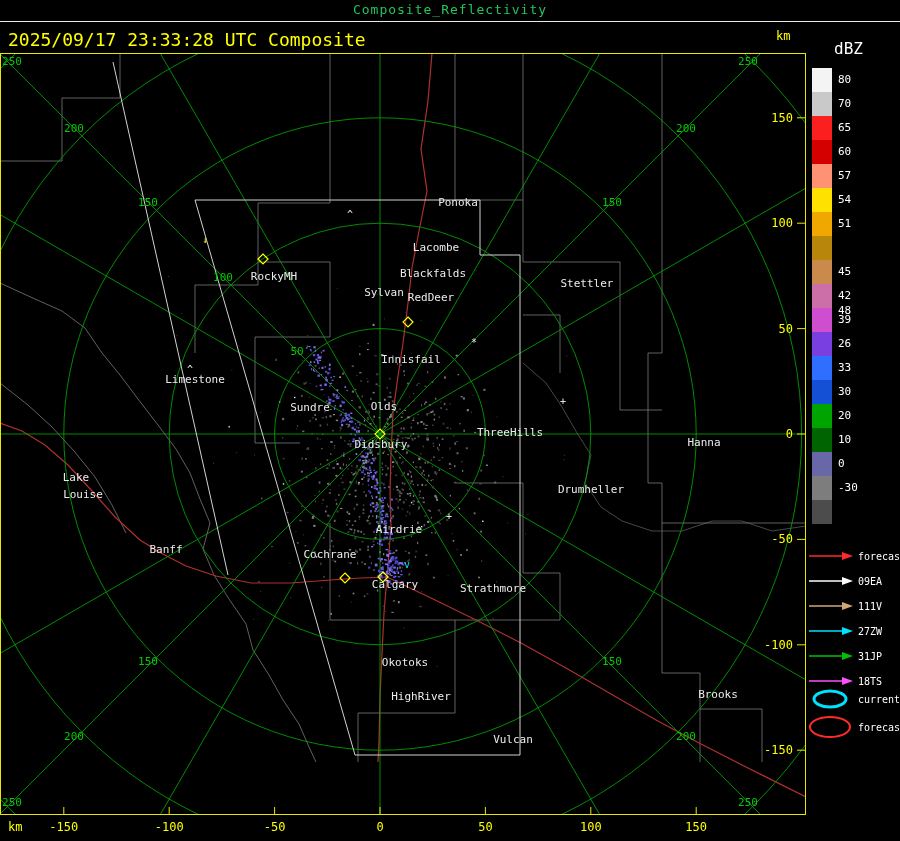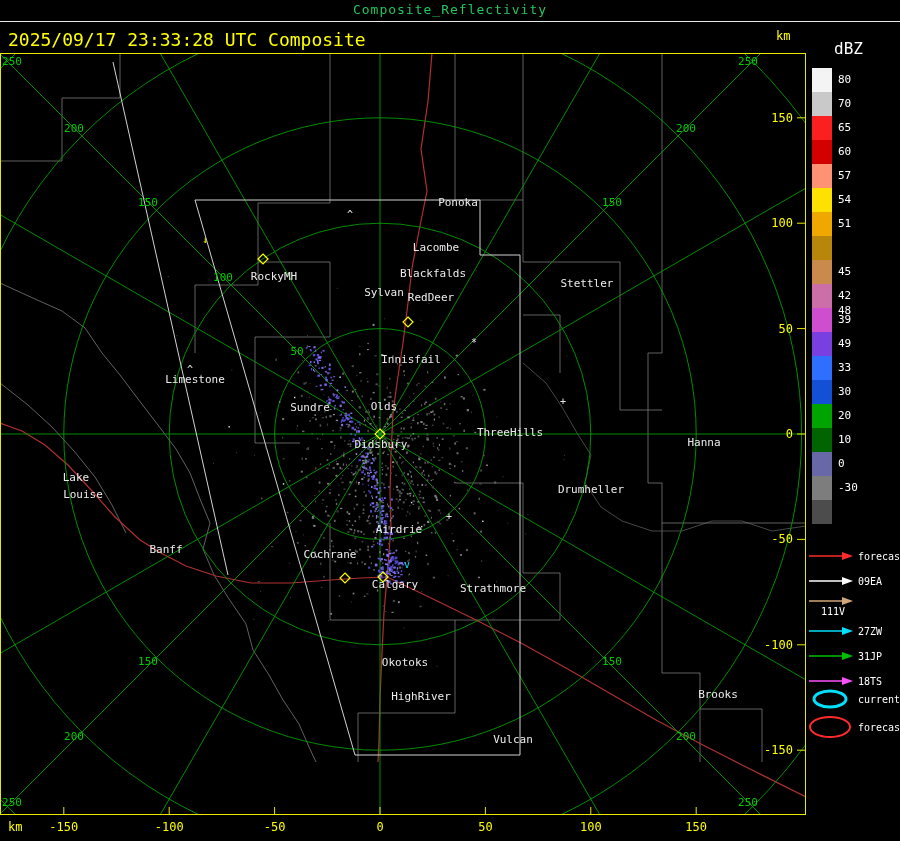--- a/index.html
+++ b/index.html
@@ -1218,21 +1218,21 @@
         <span class="slab" style="top: 97px;">70</span>
         <span class="slab" style="top: 121px;">65</span>
         <span class="slab" style="top: 145px;">60</span>
         <span class="slab" style="top: 169px;">57</span>
         <span class="slab" style="top: 193px;">54</span>
         <span class="slab" style="top: 217px;">51</span>
         <span class="slab" style="top: 256px; margin-top: 48px;">48</span>
         <span class="slab" style="top: 265px;">45</span>
         <span class="slab" style="top: 289px;">42</span>
         <span class="slab" style="top: 313px;">39</span>
-        <span class="slab" style="top: 337px;">49</span>
+        <span class="slab" style="top: 337px;">26</span>
         <span class="slab" style="top: 361px;">33</span>
         <span class="slab" style="top: 385px;">30</span>
         <span class="slab" style="top: 409px;">20</span>
         <span class="slab" style="top: 433px;">10</span>
         <span class="slab" style="top: 457px;">0</span>
         <span class="slab" style="top: 481px;">-30</span>
       </div>
     <div id="vectors">
         <div class="vrow" style="top: 545px;">
           <svg width="46" height="12">
@@ -1241,21 +1241,21 @@
           </svg>
           <span class="vlab">forecast</span>
         </div>
         <div class="vrow" style="top: 570px;">
           <svg width="46" height="12">
             <line x1="1" y1="6" x2="36" y2="6" stroke="#ffffff" stroke-width="1.5"></line>
             <polygon points="34,2 45,6 34,10" fill="#ffffff"></polygon>
           </svg>
           <span class="vlab">09EA</span>
         </div>
-        <div class="vrow" style="top: 595px; flex-direction: column;">
+        <div class="vrow" style="top: 595px;">
           <svg width="46" height="12">
             <line x1="1" y1="6" x2="36" y2="6" stroke="#d2a679" stroke-width="1.5"></line>
             <polygon points="34,2 45,6 34,10" fill="#d2a679"></polygon>
           </svg>
           <span class="vlab">111V</span>
         </div>
         <div class="vrow" style="top: 620px;">
           <svg width="46" height="12">
             <line x1="1" y1="6" x2="36" y2="6" stroke="#00e0ff" stroke-width="1.5"></line>
             <polygon points="34,2 45,6 34,10" fill="#00e0ff"></polygon>

